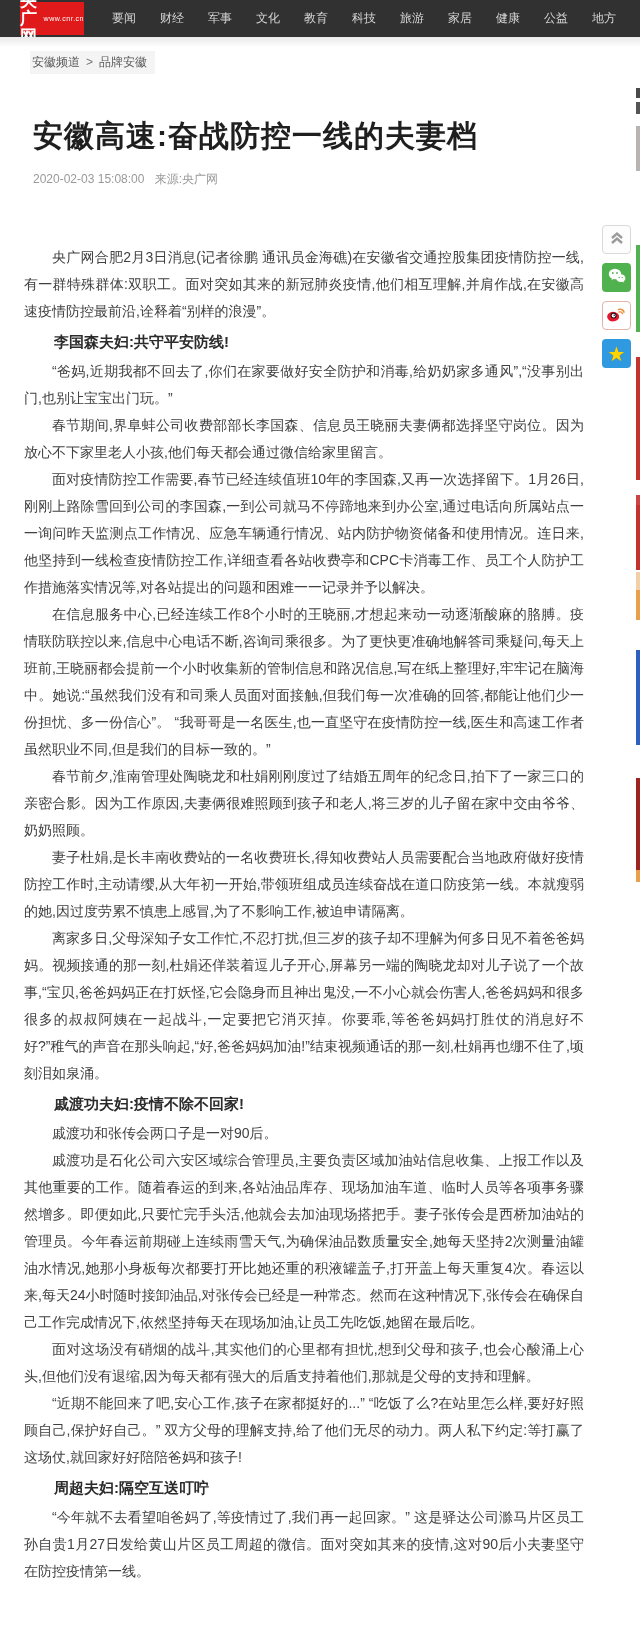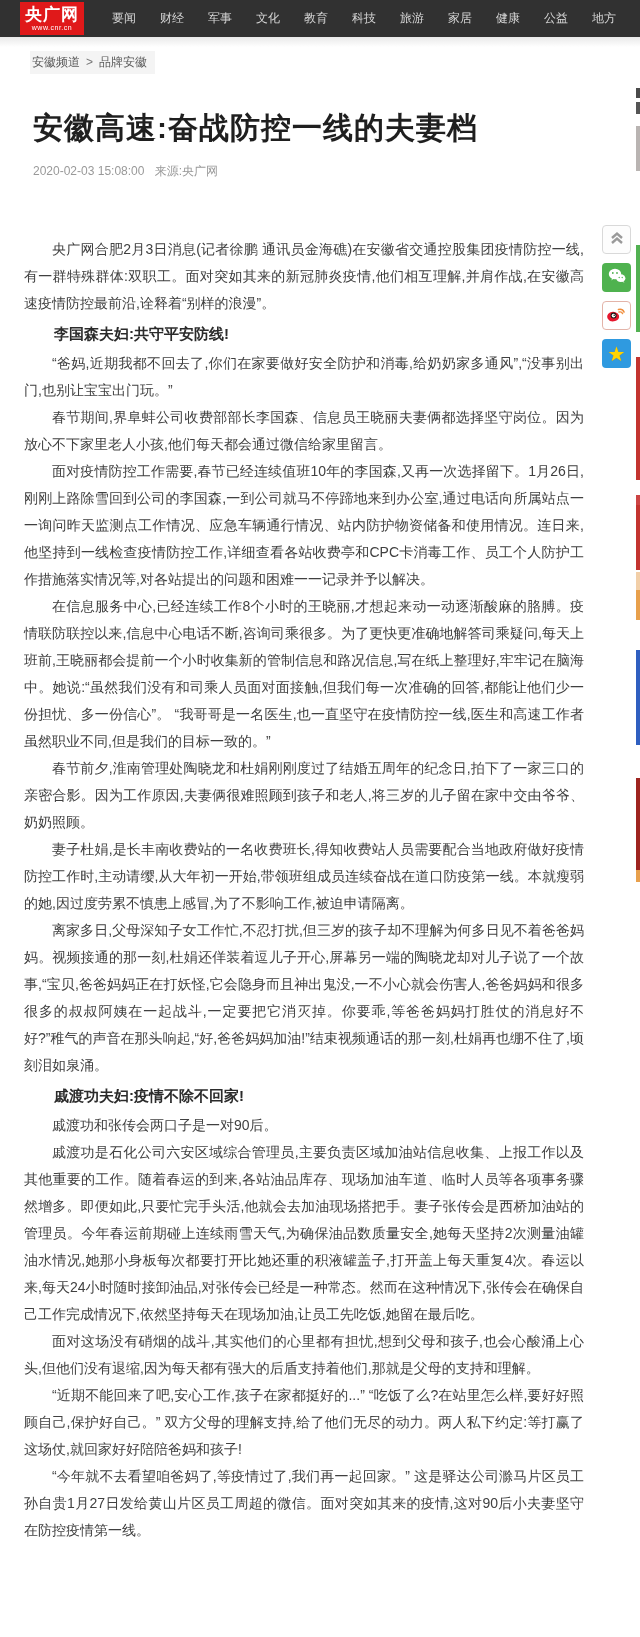--- a/index.html
+++ b/index.html
@@ -12,32 +12,32 @@
   .navbar {
     position:relative; width:100%; height:37px; background:#313131;
     display:flex; align-items:center;
   }
   .navbar::after{
     content:""; position:absolute; left:0; top:37px; width:100%; height:10px;
     background:linear-gradient(#e9e9e9,#ffffff); pointer-events:none;
   }
   .logo {
     margin-left:20px; width:80px; height:33px; background:#e0191a;
-    display:flex; flex-direction:column; align-items:center; justify-content:center;
+    display:flex; flex-direction:row; align-items:center; justify-content:center;
     cursor:pointer;
   }
   .logo-main { color:#fff; font-weight:bold; font-size:17px; line-height:18px; letter-spacing:1px;}
   .logo-sub  { color:#fff; font-size:7px; line-height:8px; letter-spacing:0.5px;}
   .nav-items { display:flex; margin-left:28px; }
   .nav-item {
     color:#d6d6d6; font-size:12px; margin-right:24px; cursor:pointer; white-space:nowrap;
   }
   
   .breadcrumb {
-    margin:14px 0 8px 30px; display:inline-block; background:#f4f4f4;
+    margin:14px 0 16px 30px; display:inline-block; background:#f4f4f4;
     padding:3px 8px 3px 2px; font-size:12px; color:#595959;
   }
   .breadcrumb a { color:#595959; text-decoration:none; cursor:pointer; }
   .crumb-sep { margin:0 6px; color:#777; }
   
   .article { padding:0 56px 0 24px; }
   .article-title {
     margin:26px 0 0 9px; font-size:30px; font-weight:bold; color:#1f1f1f;
     letter-spacing:1px;
   }
@@ -113,20 +113,21 @@
       <div class="para">面对疫情防控工作需要,春节已经连续值班10年的李国森,又再一次选择留下。1月26日,刚刚上路除雪回到公司的李国森,一到公司就马不停蹄地来到办公室,通过电话向所属站点一一询问昨天监测点工作情况、应急车辆通行情况、站内防护物资储备和使用情况。连日来,他坚持到一线检查疫情防控工作,详细查看各站收费亭和CPC卡消毒工作、员工个人防护工作措施落实情况等,对各站提出的问题和困难一一记录并予以解决。</div>
       <div class="para">在信息服务中心,已经连续工作8个小时的王晓丽,才想起来动一动逐渐酸麻的胳膊。疫情联防联控以来,信息中心电话不断,咨询司乘很多。为了更快更准确地解答司乘疑问,每天上班前,王晓丽都会提前一个小时收集新的管制信息和路况信息,写在纸上整理好,牢牢记在脑海中。她说:“虽然我们没有和司乘人员面对面接触,但我们每一次准确的回答,都能让他们少一份担忧、多一份信心”。 “我哥哥是一名医生,也一直坚守在疫情防控一线,医生和高速工作者虽然职业不同,但是我们的目标一致的。”</div>
       <div class="para">春节前夕,淮南管理处陶晓龙和杜娟刚刚度过了结婚五周年的纪念日,拍下了一家三口的亲密合影。因为工作原因,夫妻俩很难照顾到孩子和老人,将三岁的儿子留在家中交由爷爷、奶奶照顾。</div>
       <div class="para">妻子杜娟,是长丰南收费站的一名收费班长,得知收费站人员需要配合当地政府做好疫情防控工作时,主动请缨,从大年初一开始,带领班组成员连续奋战在道口防疫第一线。本就瘦弱的她,因过度劳累不慎患上感冒,为了不影响工作,被迫申请隔离。</div>
       <div class="para">离家多日,父母深知子女工作忙,不忍打扰,但三岁的孩子却不理解为何多日见不着爸爸妈妈。视频接通的那一刻,杜娟还佯装着逗儿子开心,屏幕另一端的陶晓龙却对儿子说了一个故事,“宝贝,爸爸妈妈正在打妖怪,它会隐身而且神出鬼没,一不小心就会伤害人,爸爸妈妈和很多很多的叔叔阿姨在一起战斗,一定要把它消灭掉。你要乖,等爸爸妈妈打胜仗的消息好不好?”稚气的声音在那头响起,“好,爸爸妈妈加油!”结束视频通话的那一刻,杜娟再也绷不住了,顷刻泪如泉涌。</div>
       <div class="sec-head">戚渡功夫妇:疫情不除不回家!</div>
       <div class="para">戚渡功和张传会两口子是一对90后。</div>
       <div class="para">戚渡功是石化公司六安区域综合管理员,主要负责区域加油站信息收集、上报工作以及其他重要的工作。随着春运的到来,各站油品库存、现场加油车道、临时人员等各项事务骤然增多。即便如此,只要忙完手头活,他就会去加油现场搭把手。妻子张传会是西桥加油站的管理员。今年春运前期碰上连续雨雪天气,为确保油品数质量安全,她每天坚持2次测量油罐油水情况,她那小身板每次都要打开比她还重的积液罐盖子,打开盖上每天重复4次。春运以来,每天24小时随时接卸油品,对张传会已经是一种常态。然而在这种情况下,张传会在确保自己工作完成情况下,依然坚持每天在现场加油,让员工先吃饭,她留在最后吃。</div>
       <div class="para">面对这场没有硝烟的战斗,其实他们的心里都有担忧,想到父母和孩子,也会心酸涌上心头,但他们没有退缩,因为每天都有强大的后盾支持着他们,那就是父母的支持和理解。</div>
       <div class="para">“近期不能回来了吧,安心工作,孩子在家都挺好的...” “吃饭了么?在站里怎么样,要好好照顾自己,保护好自己。” 双方父母的理解支持,给了他们无尽的动力。两人私下约定:等打赢了这场仗,就回家好好陪陪爸妈和孩子!</div>
+      <div class="sec-head">周超夫妇:隔空互送叮咛</div>
       <div class="para">“今年就不去看望咱爸妈了,等疫情过了,我们再一起回家。” 这是驿达公司滁马片区员工孙自贵1月27日发给黄山片区员工周超的微信。面对突如其来的疫情,这对90后小夫妻坚守在防控疫情第一线。</div>
     </div>
 </div>
 
 <div class="share-rail">
   <div class="share-btn btn-top">
     <span class="icon">
       <svg width="18" height="18" viewBox="0 0 18 18">
         <polyline points="4,9 9,4.5 14,9" fill="none" stroke="#9a9a9a" stroke-width="2.4"></polyline>
         <polyline points="4,14 9,9.5 14,14" fill="none" stroke="#9a9a9a" stroke-width="2.4"></polyline>

